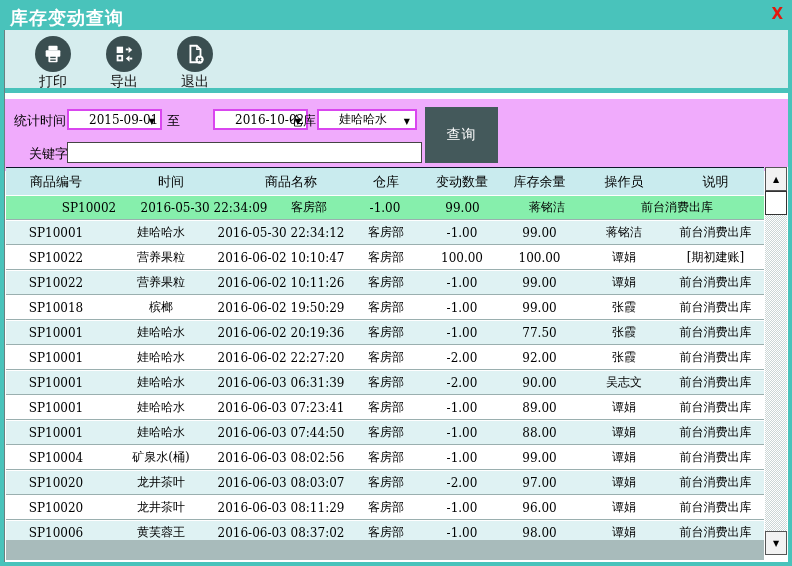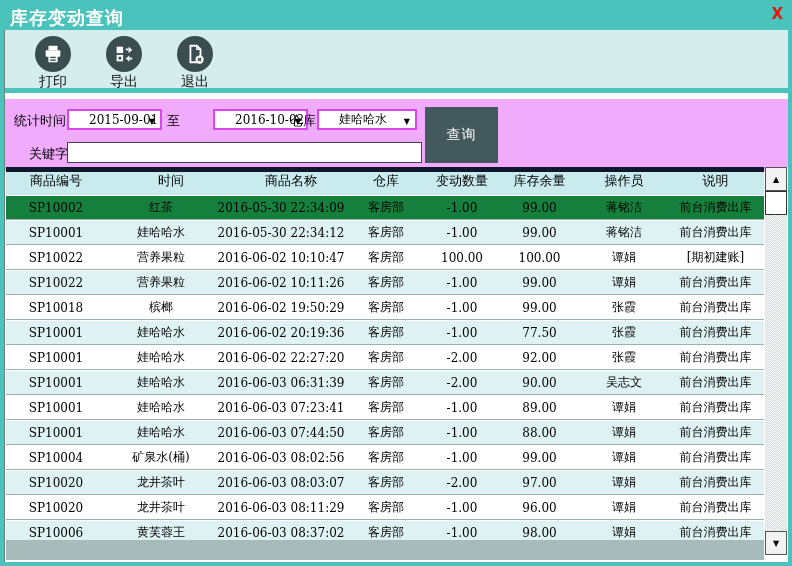--- a/index.html
+++ b/index.html
@@ -31,27 +31,27 @@
     box-sizing:border-box;font-size:12px;color:#000;display:flex;align-items:center;
     padding-left:20px;cursor:pointer;}
   .combo .arrow{position:absolute;right:5px;top:6px;font-size:8px;color:#000;
     font-family:"DejaVu Sans",sans-serif;}
   .kwinput{position:absolute;height:21px;border:1px solid #444;box-sizing:border-box;
     font-size:12px;padding:0 4px;font-family:"DejaVu Serif",serif;background:#fff;}
   .querybtn{position:absolute;background:#44595B;color:#fff;border:none;cursor:pointer;
     font-size:14px;font-family:"DejaVu Serif",serif;letter-spacing:1px;}
   
   .theader{position:absolute;left:1px;top:137px;width:758px;height:28px;background:#C9EBEE;
-    border-top:5px solid #0f172a;display:flex;align-items:flex-start;box-sizing:border-box;}
+    border-top:1px solid #0f172a;display:flex;align-items:center;box-sizing:border-box;}
   .tbody{position:absolute;left:1px;top:165px;width:758px;height:345px;overflow:hidden;}
   .trow{height:25px;display:flex;align-items:center;box-sizing:border-box;cursor:pointer;
     box-shadow:inset 0 1px 0 #ffffff, inset 0 -1px 0 #9AAFAF;}
   .trow.plain{background:#ffffff;}
   .trow.alt{background:#DFF2F3;}
-  .trow.selected{background:#15803d;}
+  .trow.selected{background:#86efac;padding-left:33px;}
   .cell{font-size:12px;color:#000;text-align:center;white-space:nowrap;overflow:hidden;}
   .c0{width:100px;}.c1{width:110px;}.c2{width:130px;}.c3{width:80px;}
   .c4{width:72px;}.c5{width:83px;}.c6{width:86px;}.c7{flex:1;}
   .theader .cell{font-size:13px;}
   
   .hgray{position:absolute;left:1px;top:510px;width:758px;height:20px;background:#A8BBBB;
     border-bottom:2px solid #ffffff;}
   
   .vscroll{position:absolute;left:760px;top:137px;width:23px;height:390px;background:#fff;}
   .sbtn{position:absolute;left:0;width:22px;height:24px;background:#f2f2f2;
@@ -146,21 +146,20 @@
         <div class="cell c3">仓库</div>
         <div class="cell c4">变动数量</div>
         <div class="cell c5">库存余量</div>
         <div class="cell c6">操作员</div>
         <div class="cell c7">说明</div>
       </div>
 
     <div class="tbody">
         <div class="trow selected">
           <div class="cell c0">SP10002</div>
-          <div class="cell c1">红茶</div>
           <div class="cell c2">2016-05-30 22:34:09</div>
           <div class="cell c3">客房部</div>
           <div class="cell c4">-1.00</div>
           <div class="cell c5">99.00</div>
           <div class="cell c6">蒋铭洁</div>
           <div class="cell c7">前台消费出库</div>
         </div>
         <div class="trow alt">
           <div class="cell c0">SP10001</div>
           <div class="cell c1">娃哈哈水</div>

